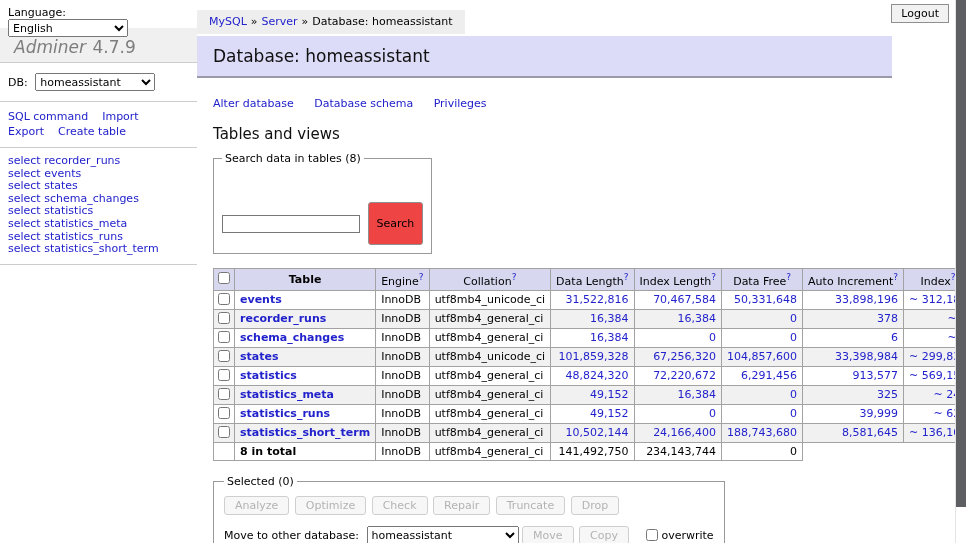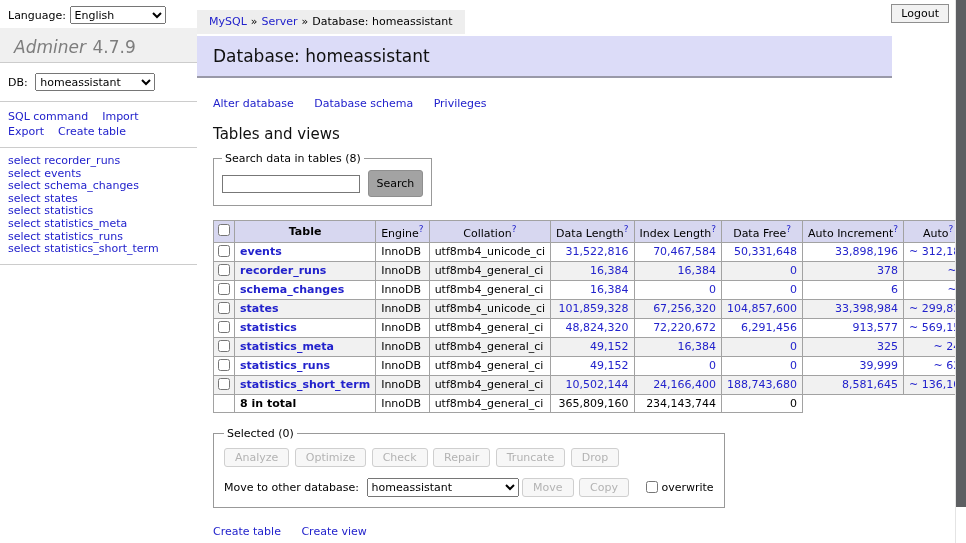--- a/index.html
+++ b/index.html
@@ -23,21 +23,21 @@
     padding:2px 9px; color:#000;
   }
 
   
   .layout { display:flex; width:955px; }
   .sidebar { flex:0 0 197px; width:197px; }
   .main { flex:1; min-width:0; }
 
   
   .lang-row { padding:6px 8px 5px 8px; height:28px; }
-  .lang-row select { width:96px; font:11px "DejaVu Sans",sans-serif; height:18px; }
+  .lang-row select { width:120px; font:11px "DejaVu Sans",sans-serif; height:18px; }
   .app-band { background:#f0f0f0; border-bottom:1px solid #cccccc; padding:9px 0 9px 14px; height:35px; }
   .app-band .app-name { font-style:italic; font-size:17px; color:#7d7d7d; }
   .app-band .app-version { font-size:17px; color:#7d7d7d; margin-left:3px; }
   .db-row { padding:10px 0 10px 8px; }
   .db-row label { margin-right:4px; }
   .db-row select { width:120px; font:11px "DejaVu Sans",sans-serif; height:18px; }
   .side-hr { border:none; border-top:1px solid #cccccc; margin:0; }
   .side-actions { padding:7px 8px 8px 8px; line-height:15px; }
   .side-actions a { margin-right:14px; }
   .side-tables { padding:7px 8px 8px 8px; }
@@ -58,22 +58,22 @@
   .db-links { margin-top:19px; }
   .db-links a { margin-right:17px; }
 
   h3 { font-size:15px; font-weight:normal; margin:15px 0 0 0; color:#101010; }
 
   
   fieldset { border:1px solid #999; padding:5px 8px 8px 8px; margin:9px 0 0 0; display:inline-block; }
   legend { font-size:11px; padding:0 3px; }
   .search-fs input[type=text] { width:138px; height:18px; border:1px solid #777; font:11px "DejaVu Sans",sans-serif; padding:1px 3px; }
   .btn {
-    font:11px "DejaVu Sans",sans-serif; background:#a3a3a3;
-    border:1px solid #8f8f8f; border-radius:3px; padding:6px 8px; color:#000; margin-left:4px;
+    font:11px "DejaVu Sans",sans-serif; background:#ef4444;
+    border:1px solid #8f8f8f; border-radius:3px; padding:14px 8px; color:#000; margin-left:4px;margin-top:32px;
   }
   .btn.disabled { color:#b3b3b3; border-color:#cfcfcf; background:#f7f7f7;text-align:center; }
 
   
   table.db-table { border-collapse:collapse; margin-top:14px; }
   .db-table td, .db-table th { border:1px solid #a2a2a2; padding:2px 5px; height:17px; white-space:nowrap; font-size:11px; }
   .db-table thead td, .db-table thead th { background:#d7d7f0; text-align:center; font-weight:normal; }
   .db-table thead th.name-h { font-weight:bold; }
   .db-table tbody tr:nth-child(even) { background:#f1f1f1; }
   .db-table .cb { width:21px; text-align:center; padding:1px 3px; }
@@ -126,22 +126,22 @@
     <div class="side-actions">
       <a>SQL command</a><a>Import</a><br>
       <a>Export</a><a>Create table</a>
     </div>
 
     <hr class="side-hr">
 
     <div class="side-tables">
       <a>select recorder_runs</a>
       <a>select events</a>
+      <a>select states</a>
       <a>select schema_changes</a>
-      <a>select states</a>
       <a>select statistics</a>
       <a>select statistics_meta</a>
       <a>select statistics_runs</a>
       <a>select statistics_short_term</a>
     </div>
 
     <hr class="side-hr">
   </div>
 
   <div class="main">
@@ -183,21 +183,21 @@
         <thead>
           <tr>
             <td class="cb"><input type="checkbox" style=""></td>
             <th class="name-h"><span>Table</span></th>
             <td><span>Engine</span><sup><a>?</a></sup></td>
             <td><span>Collation</span><sup><a>?</a></sup></td>
             <td><span>Data Length</span><sup><a>?</a></sup></td>
             <td><span>Index Length</span><sup><a>?</a></sup></td>
             <td><span>Data Free</span><sup><a>?</a></sup></td>
             <td><span>Auto Increment</span><sup><a>?</a></sup></td>
-            <td><span>Auto</span><sup><a>?</a></sup></td>
+            <td><span>Index</span><sup><a>?</a></sup></td>
 
           </tr>
         </thead>
         <tbody>
           <tr>
             <td class="cb"><input type="checkbox" style=""></td>
             <td><a class="tbl-link">events</a></td>
             <td>InnoDB</td>
             <td>utf8mb4_unicode_ci</td>
             <td class="num"><a class="num-link">31,522,816</a></td>
@@ -289,21 +289,21 @@
             <td class="num"><a class="num-link">188,743,680</a></td>
             <td class="num"><a class="num-link">8,581,645</a></td>
             <td class="num"><a class="num-link">~ 136,108</a></td>
 
           </tr>
           <tr class="total">
             <td class="cb"></td>
             <td class="tname">8 in total</td>
             <td>InnoDB</td>
             <td>utf8mb4_general_ci</td>
-            <td class="num">365,809,160</td>
+            <td class="num">141,492,750</td>
             <td class="num">234,143,744</td>
             <td class="num">0</td>
           </tr>
         </tbody>
       </table>
 
       <fieldset class="selected-fs">
         <legend>Selected (0)</legend>
         <div>
           <button class="btn disabled" disabled="">Analyze</button>

